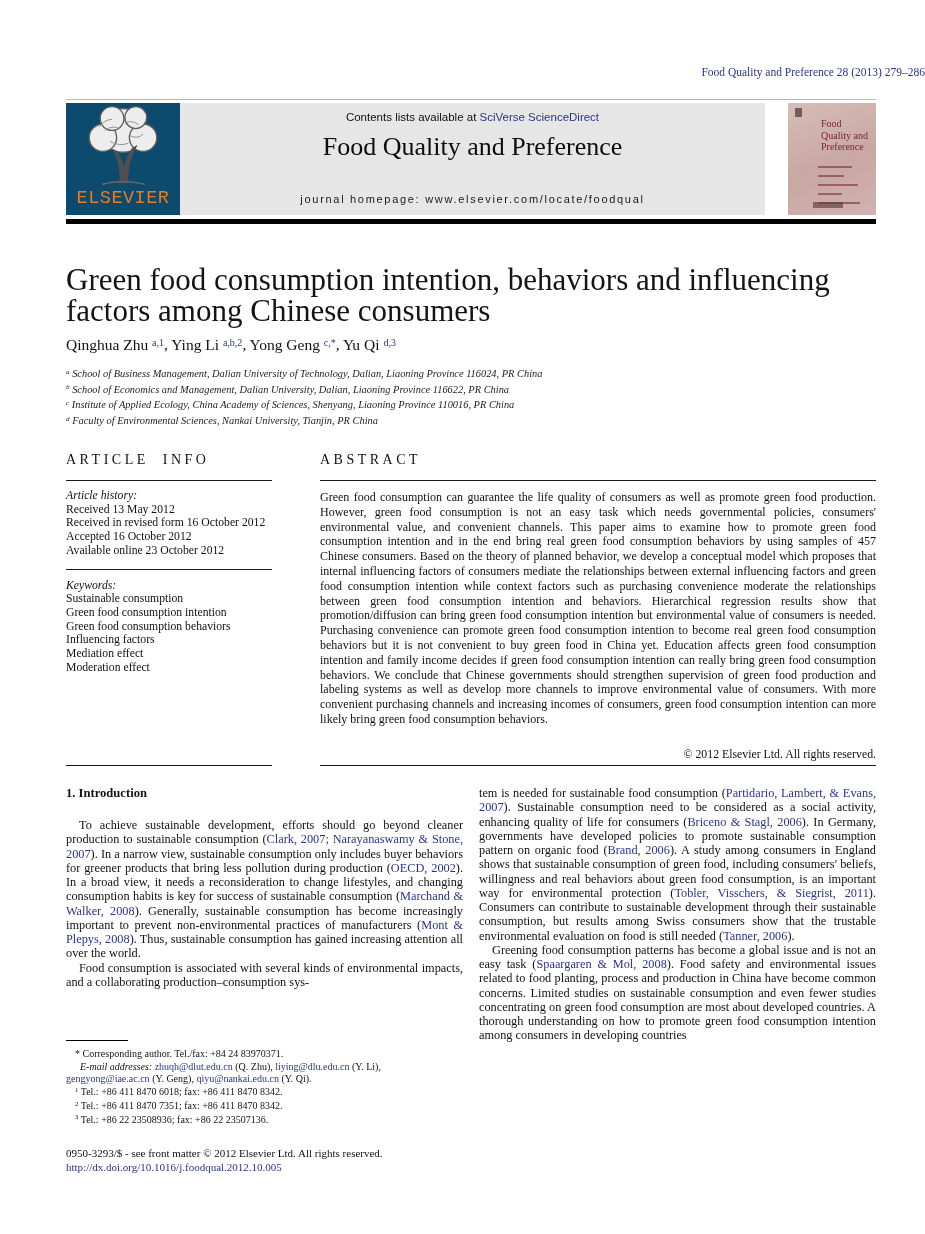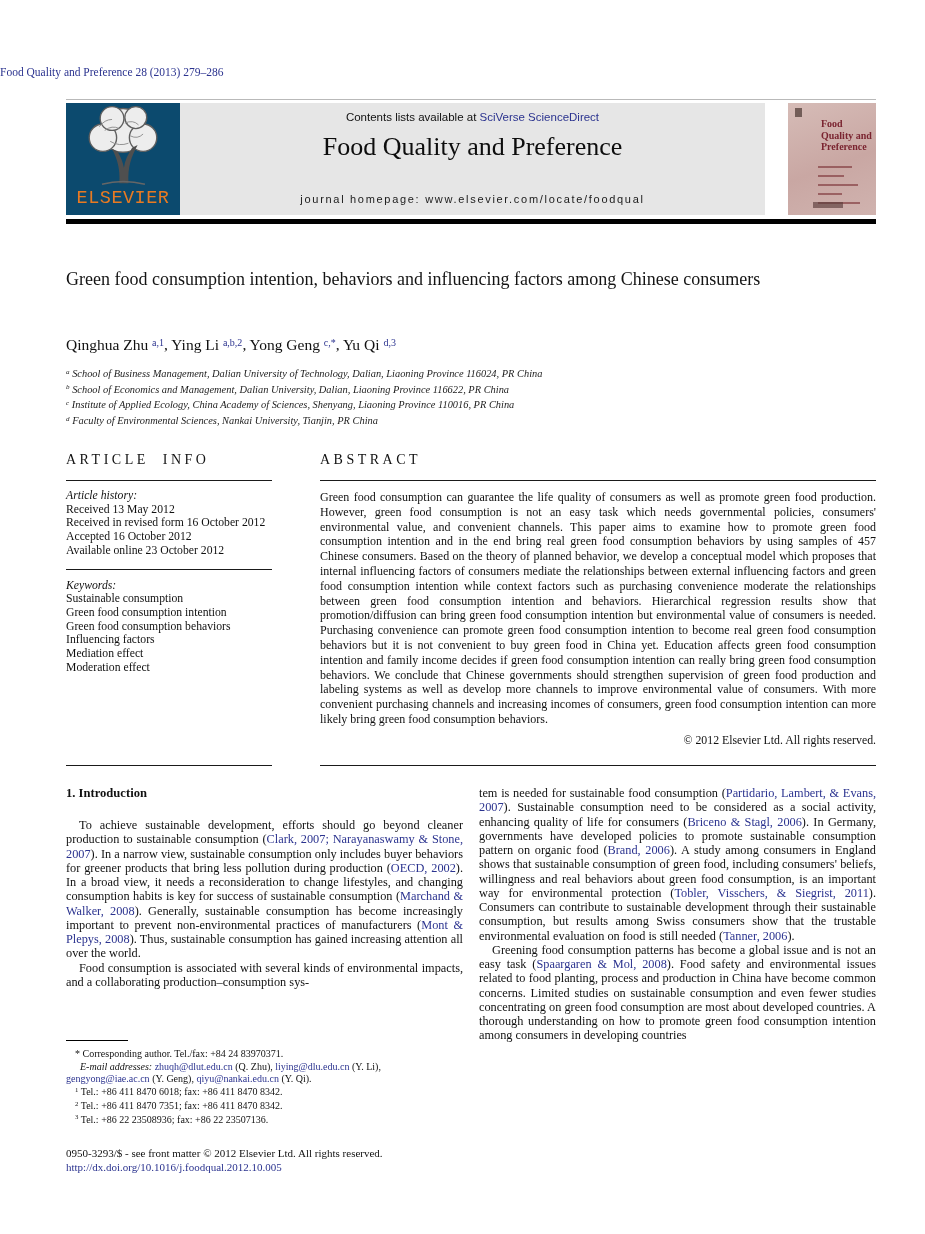--- a/index.html
+++ b/index.html
@@ -15,60 +15,60 @@
   .page{
     position:relative;width:925px;height:1234px;margin:0 auto;background:#fff;
     font-family:"Liberation Serif","DejaVu Serif",serif;color:#111;overflow:hidden;
   }
   .sans{font-family:"Liberation Sans","DejaVu Sans",sans-serif;}
   .it{font-style:italic;}
   .link{color:var(--link-blue,#2b338f);}
   .blue{color:var(--link-blue,#2b338f);}
   .sup{font-size:68%;position:relative;top:-0.45em;}
 
-  .citation{position:absolute;top:66px;left:0;width:100%;text-align:left;
+  .citation{position:absolute;top:66px;left:0;width:100%;text-align:right;
     font-size:11.5px;color:var(--link-blue,#2b338f);}
   .topline{position:absolute;top:99px;left:66px;width:810px;height:1px;background:#b9b9b9;}
 
   .band{position:absolute;top:103px;left:66px;width:810px;height:112px;display:flex;}
   .logo{width:114px;position:relative;background:#0c4a6e;text-align:center;font-family:Liberation Mono, monospace;}
   .logo svg{display:block;margin:0 auto;}
   .logo-word{margin-top:1px;font-size:18.5px;letter-spacing:0.5px;color:var(--elsevier-orange,#e87a22);}
   .band-center{flex:1;background:var(--banner-gray,#e6e6e6);text-align:center;position:relative;}
   .contents-line{padding-top:8px;font-size:11.5px;color:#111;}
   .band-title{margin-top:9px;font-size:26px;color:#0d0d0d;}
   .homepage-line{position:absolute;bottom:10px;left:0;width:100%;
     font-size:11px;letter-spacing:1.7px;color:#1a1a1a;}
   .cover{width:88px;margin-left:23px;position:relative;
     background:linear-gradient(160deg,#d6bcb7 0%,var(--cover-bg,#c9a7a3) 55%,#d0b3af 100%);}
   .cover-mark{position:absolute;top:5px;left:7px;width:7px;height:9px;background:rgba(90,70,65,.8);}
-  .cover-title{position:absolute;top:15px;left:33px;font-weight:bold;font-size:10px;line-height:11.5px;
+  .cover-title{position:absolute;top:15px;left:33px;font-weight:normal;font-size:10px;line-height:11.5px;
     color:var(--cover-title-red,#7a2430);white-space:pre-line;}
   .cover-lines{position:absolute;top:63px;left:30px;}
   .cover-lines i{display:block;height:2px;margin-bottom:7px;background:rgba(122,46,52,.6);}
   .cover-foot{position:absolute;bottom:7px;left:25px;width:30px;height:6px;background:rgba(90,60,58,.65);}
 
   .thick-rule{position:absolute;top:219px;left:66px;width:810px;height:5px;background:#000;}
 
   .title{position:absolute;top:264px;left:66px;width:810px;margin:0;
-    font-size:18px;line-height:31px;font-weight:normal;color:#141414;}
+    font-size:31px;line-height:31px;font-weight:normal;color:#141414;}
   .authors{position:absolute;top:336px;left:66px;width:810px;font-size:15.5px;}
   .authors .sup{font-size:10px;}
   .affiliations{position:absolute;top:367px;left:66px;width:810px;
     font-size:10.4px;line-height:14.6px;font-style:italic;color:#1c1c1c;}
 
   .info-col{position:absolute;top:452px;left:66px;width:206px;}
   .abs-col{position:absolute;top:452px;left:320px;width:556px;}
   .col-heading{font-size:14px;letter-spacing:3.5px;word-spacing:7px;color:#111;}
   .head-rule{height:1px;background:var(--rule-black,#1a1a1a);margin-top:12px;}
   .info-body{font-size:11.7px;line-height:13.7px;}
   .info-label{margin-top:8px;font-style:italic;}
   .mid-rule{height:1px;background:var(--rule-black,#1a1a1a);margin-top:11px;margin-bottom:9px;}
   .abs-text{margin-top:9px;font-size:12px;line-height:14.8px;text-align:justify;}
-  .abs-copyright{margin-top:6px;font-size:11.8px;text-align:right;}
+  .abs-copyright{margin-top:20px;font-size:11.8px;text-align:right;}
   .bottom-rule-left{position:absolute;top:765px;left:66px;width:206px;height:1px;background:var(--rule-black,#1a1a1a);}
   .bottom-rule-right{position:absolute;top:765px;left:320px;width:556px;height:1px;background:var(--rule-black,#1a1a1a);}
 
   .body-col{position:absolute;top:786px;width:397px;}
   .col-left{left:66px;}
   .col-right{left:479px;}
   .section-heading{margin:0 0 17px 0;font-size:12.6px;font-weight:bold;}
   .body-text{margin:0;font-size:12.3px;line-height:14.25px;text-align:justify;}
   .indent{text-indent:13px;}
 

